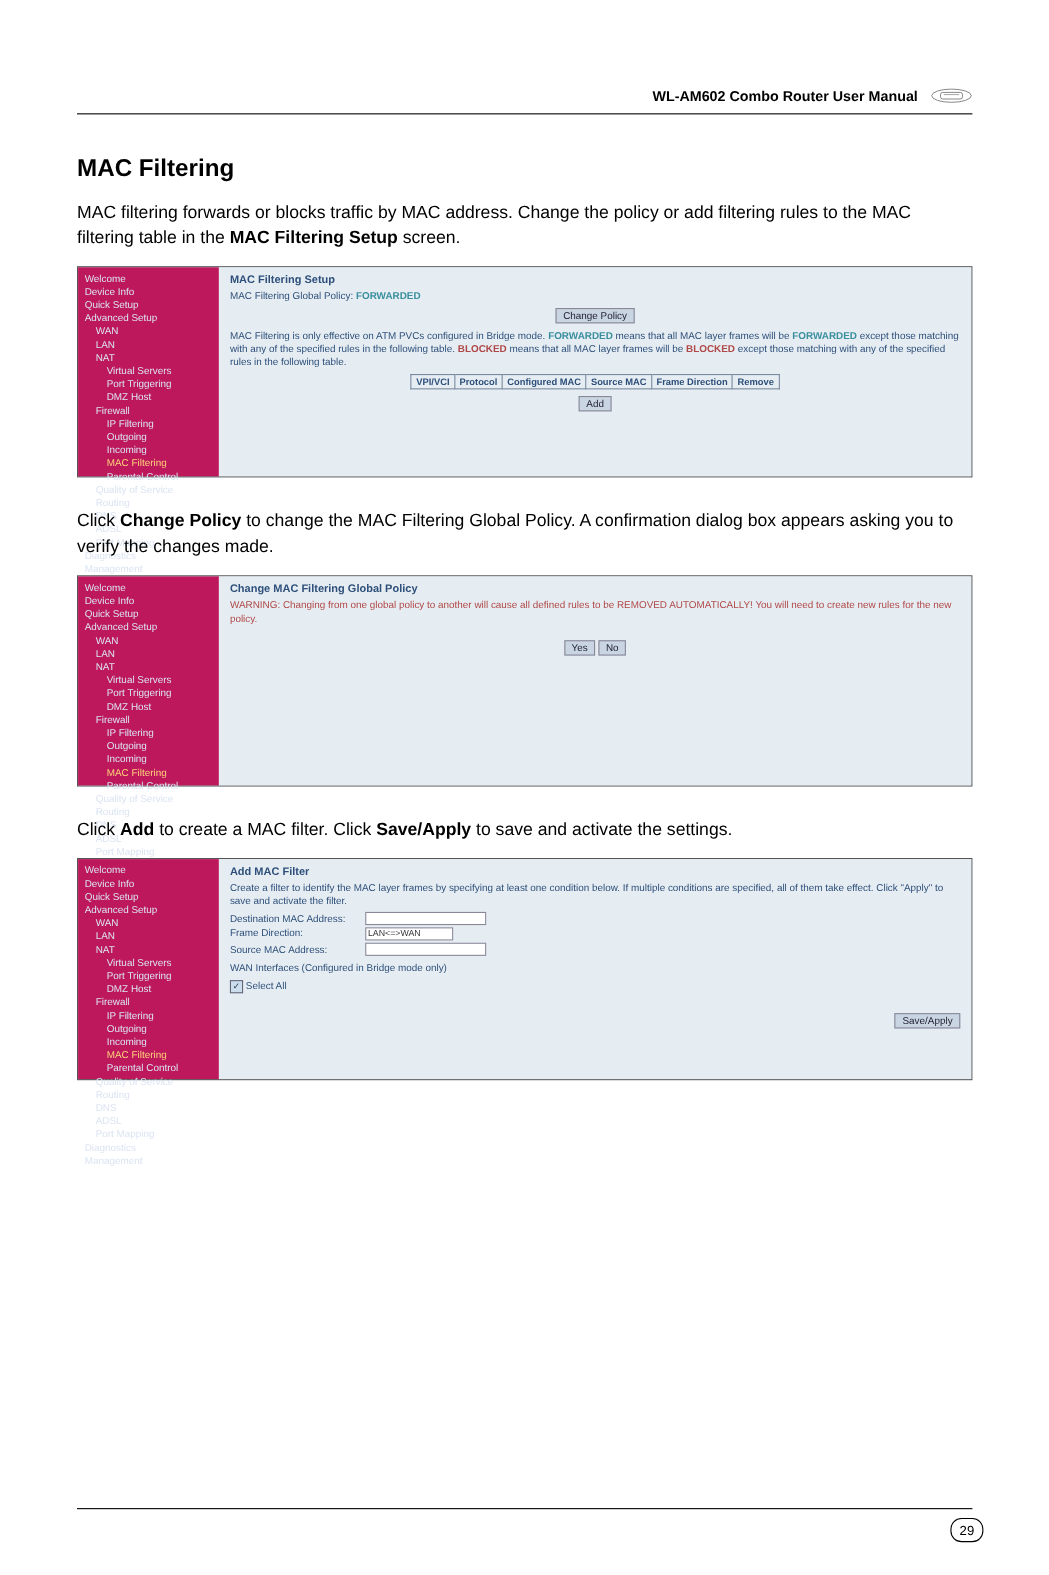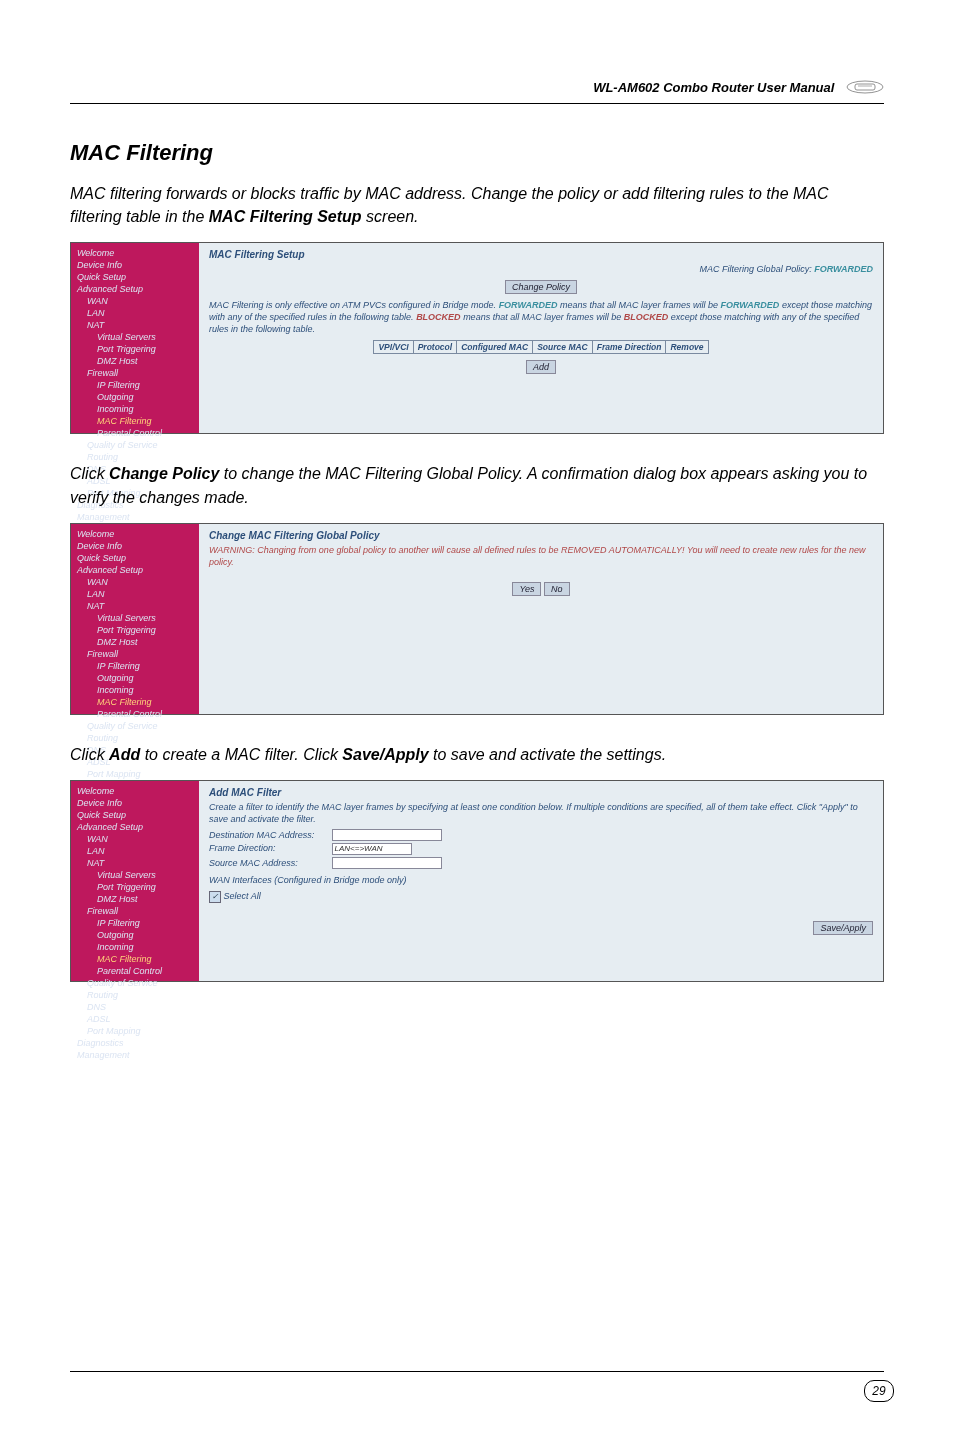--- a/index.html
+++ b/index.html
@@ -8,21 +8,20 @@
     background: #fff;
     color: #000;
   }
   .page {
     width: 954px;
     min-height: 1432px;
     margin: 0 auto;
     padding: 80px 70px 40px 70px;
     box-sizing: border-box;
     position: relative;
-    font-style: italic;
   }
   .header-line {
     border-bottom: 1.5px solid #000;
     padding-bottom: 6px;
     text-align: right;
     font-size: 13px;
     font-weight: bold;
     margin-bottom: 36px;
   }
   .device-icon-svg {
@@ -73,21 +72,20 @@
   }
   .ss-title {
     color: #2d4f7a;
     font-weight: bold;
     font-size: 10px;
     margin-bottom: 4px;
   }
   .ss-policy-line {
     margin-bottom: 6px;
     color: #2d4f7a;
-    text-align: right;
   }
   .ss-policy-line .hot { color: #3a8f9f; font-weight: bold; }
   .ss-btn {
     display: inline-block;
     background: #c9d5e2;
     border: 1px solid #889;
     padding: 1px 6px;
     color: #223;
     font-size: 9px;
   }

